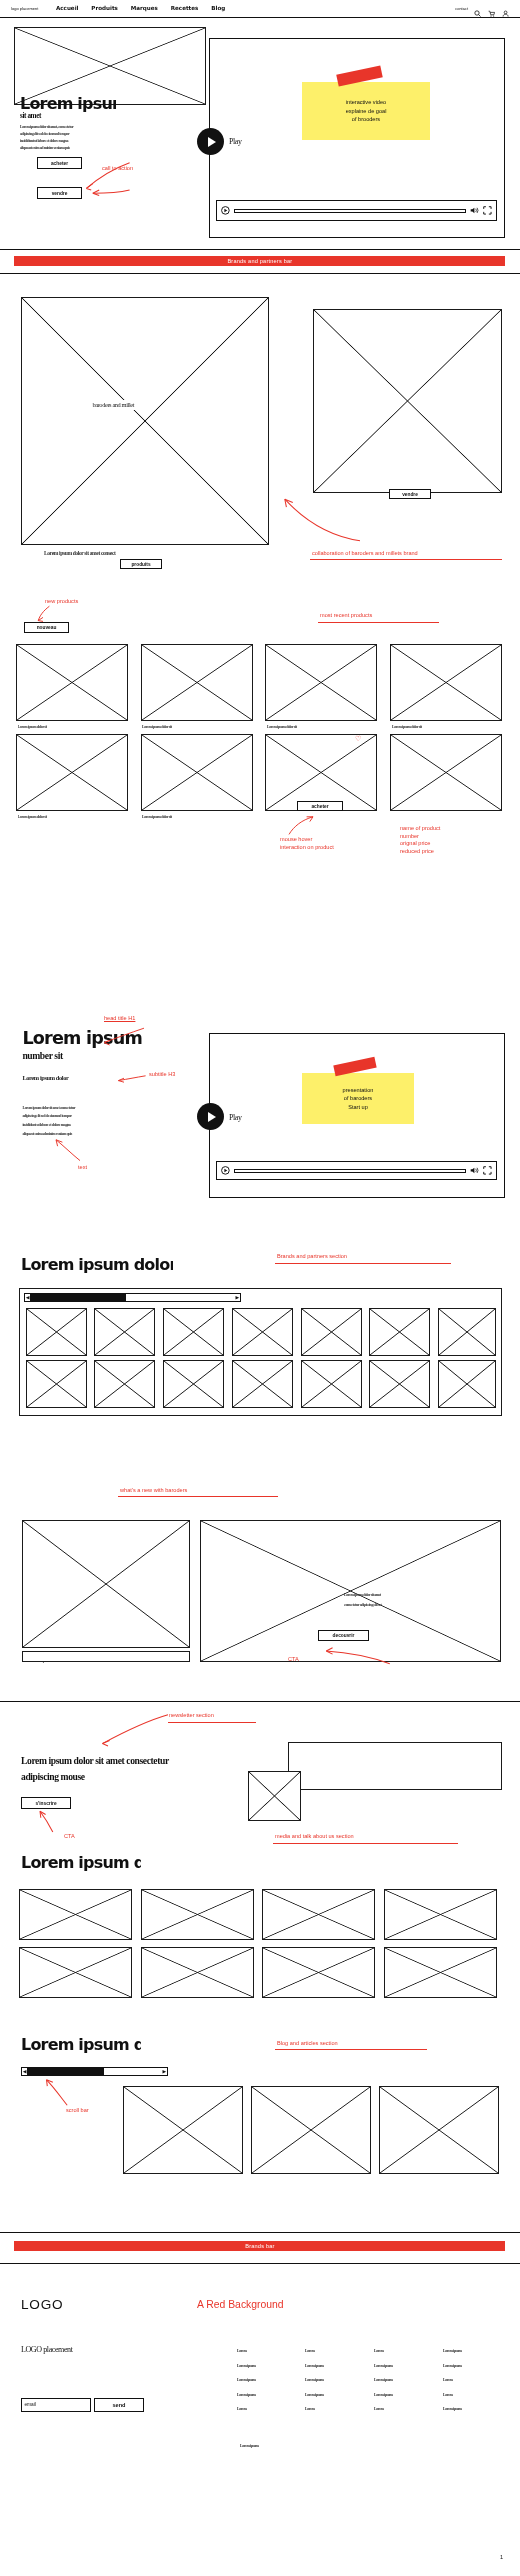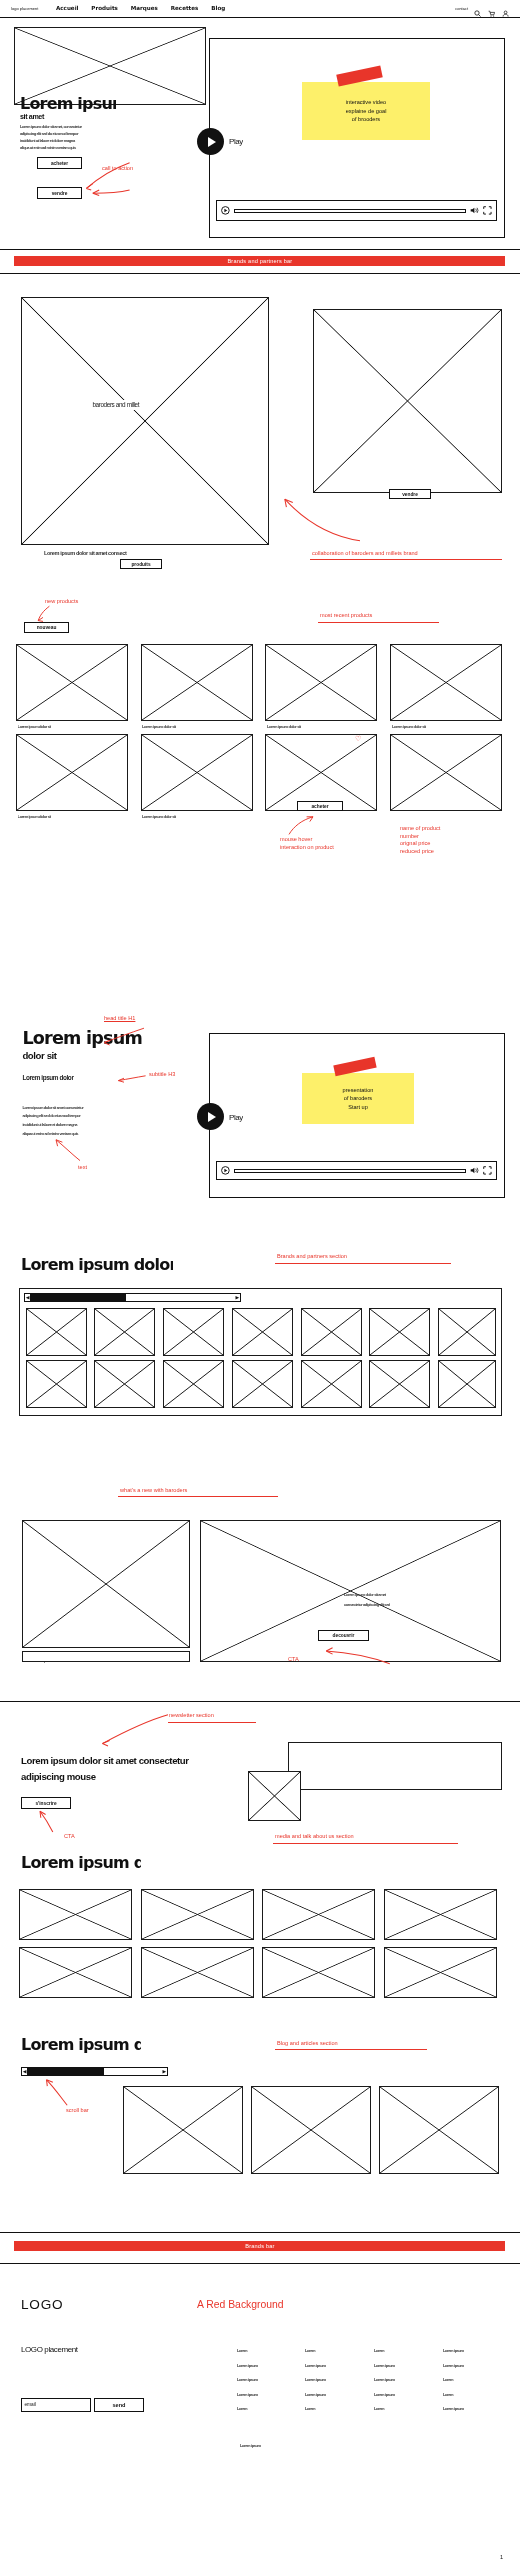--- a/index.html
+++ b/index.html
@@ -32,21 +32,21 @@
     background-color: #fff;
   }
   .frame {
     position: absolute;
     border: 1.6px solid #111;
     background: #fff;
   }
   .scribble {
     position: absolute;
     color: #111;
-    font-family: Liberation Sans, sans-serif;
+    font-family: Liberation Serif, serif;
     font-weight: 700;
     letter-spacing: -0.4px;
     white-space: nowrap;
     overflow: hidden;
     line-height: 1.25;
   }
   .scribble.small { font-size: 4.8px; font-weight: 700; color: #222; }
   .scribble.tiny { font-size: 4px; font-weight: 700; color: #333; }
   .scribble.big { font-size: 16px; letter-spacing: -0.8px; }
   .scribble.huge { font-size: 17.6px; letter-spacing: -0.8px; }
@@ -307,21 +307,21 @@
   </svg>
   <div class="annot" style="left:280px; top:836px; white-space:pre-line; line-height:1.35;"><span>mouse hover
 interaction on product</span></div>
 
   <div class="annot" style="left:400px; top:825px; white-space:pre-line; line-height:1.35;"><span>name of product
 number
 orignal price
 reduced price</span></div>
 
   <div class="scribble huge blob" style="left:22.4px; top:1028px; width:128px;">Lorem ipsum</div>
-  <div class="scribble" style="left:22.4px; top:1050px; width:88px; font-size:9.6px;">dolor sit</div>
+  <div class="scribble" style="left:22.4px; top:1050px; width:88px; font-size:9.6px;">number sit</div>
   <div class="scribble small" style="left:22.4px; top:1074px; width:96px; font-size:6.4px;">Lorem ipsum dolor</div>
 
   <svg class="arrowsvg" style="left:96px; top:1025px; width:64px; height:25.6px;" viewBox="0 0 80 32" width="64" height="25.6">
     <path d="M60 4 C 42 10, 26 16, 10 22" stroke="#e8352a" stroke-width="1.2" fill="none"></path>
     <path d="M10 22 L 18 19 M10 22 L 17 25" stroke="#e8352a" stroke-width="1.2" fill="none"></path>
   </svg>
   <div class="annot u" style="left:104px; top:1015px;">head title H1</div>
 
   <svg class="arrowsvg" style="left:112px; top:1071px; width:48px; height:17.6px;" viewBox="0 0 60 22" width="48" height="17.6">
     <path d="M42 6 C 30 8, 20 10, 8 12" stroke="#e8352a" stroke-width="1.2" fill="none"></path>

